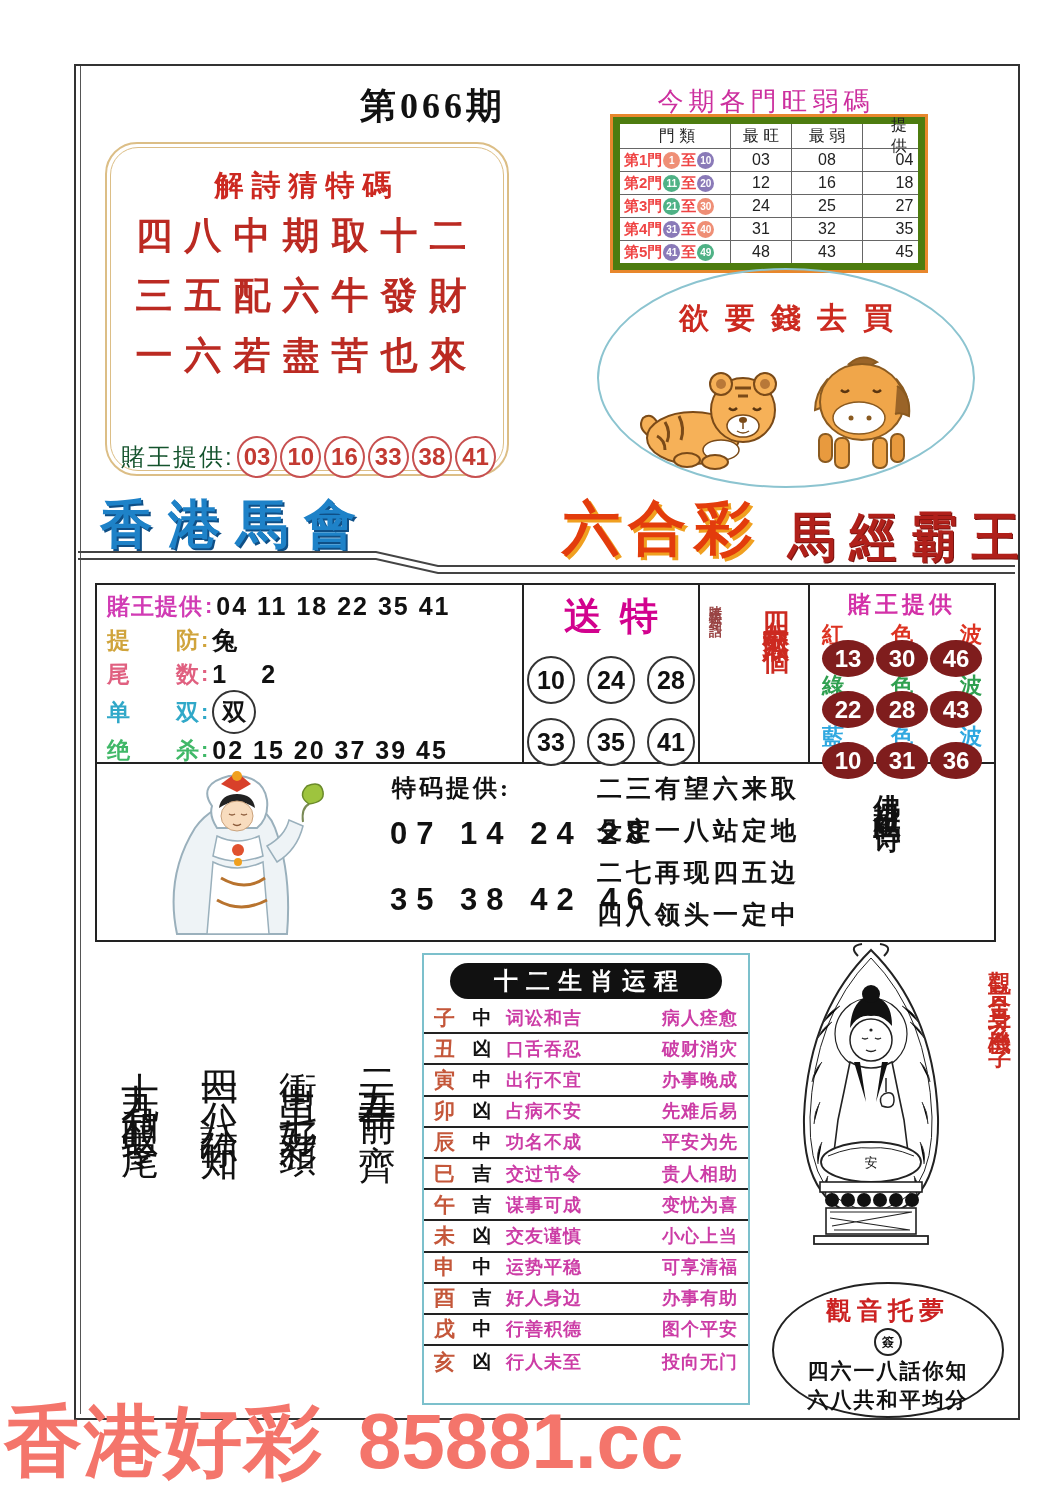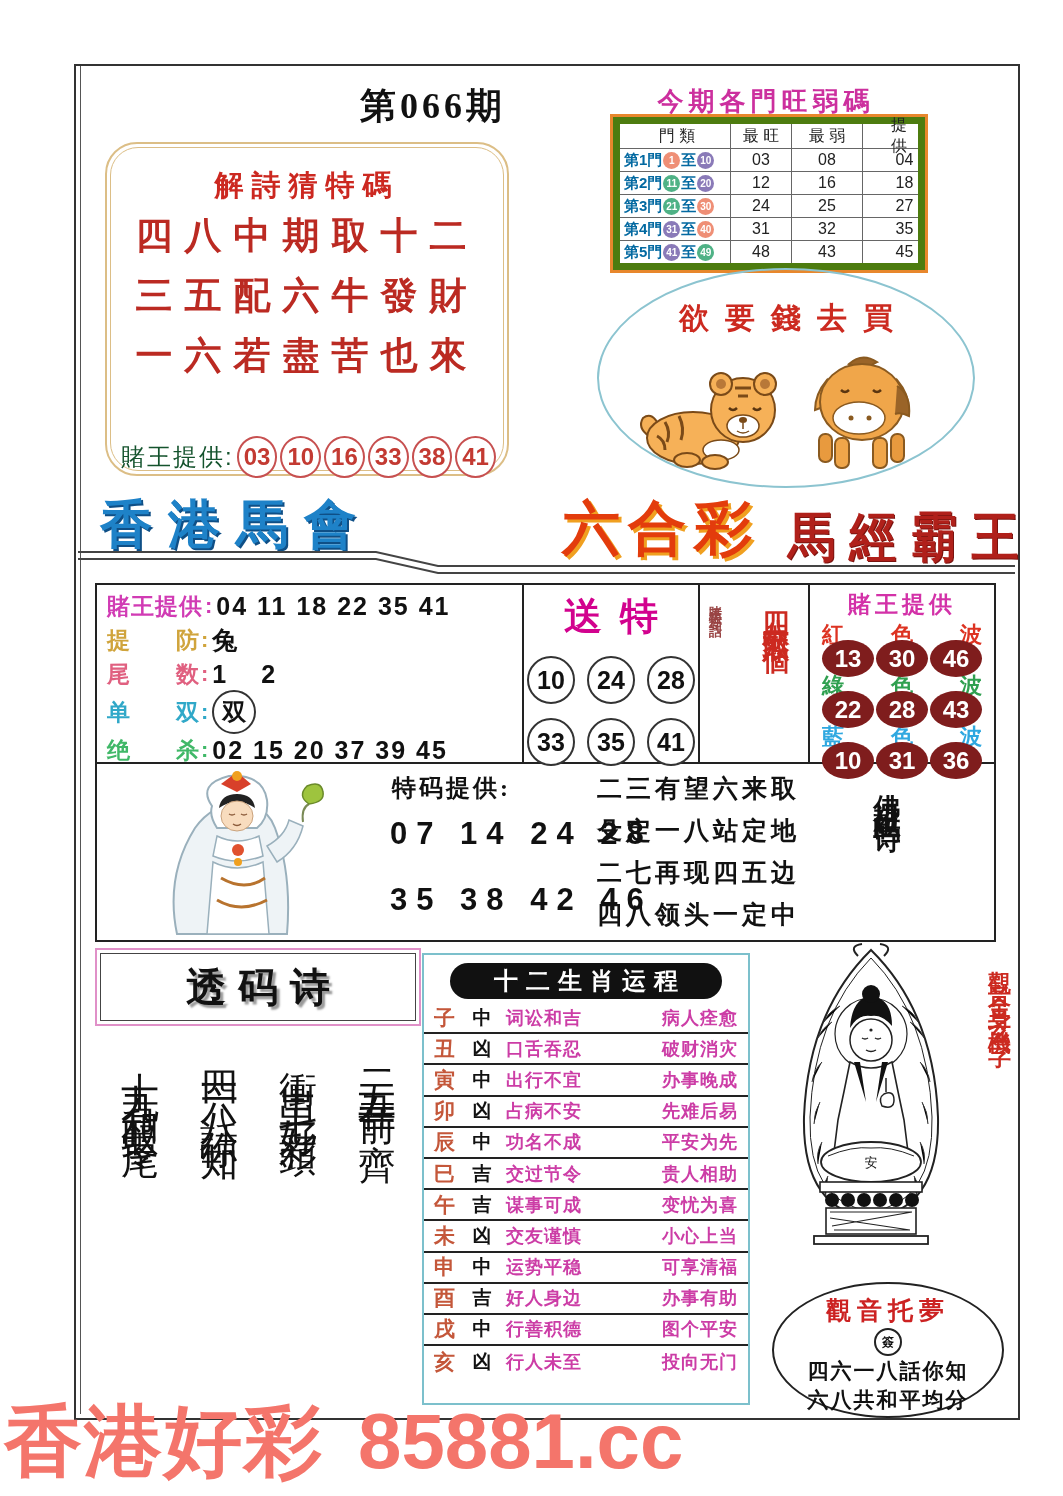--- a/index.html
+++ b/index.html
@@ -20,32 +20,32 @@
   .pbox{left:105px;top:142px;width:400px;height:330px;border:2px solid #dcbe86;border-radius:32px;}
   .pbox-inner{position:absolute;inset:3px;border:1px solid #dcbe86;border-radius:28px;}
   .pbox-title{left:0;top:22px;width:100%;text-align:center;color:#cc2820;font-size:29px;font-weight:bold;letter-spacing:8px;}
   .pbox-lines{left:0;top:62px;width:100%;text-align:center;color:#bb2a22;font-size:37px;font-weight:bold;letter-spacing:12px;line-height:60px;}
   .pbox-prov{left:14px;top:292px;width:375px;display:flex;align-items:center;}
   .prov-label{color:#14532d;font-size:24px;font-weight:normal;letter-spacing:2px;white-space:nowrap;}
   .rnum{width:38px;height:38px;border:2px solid #c75050;border-radius:50%;color:#c33a32;font-size:24px;
         font-weight:bold;display:inline-flex;align-items:center;justify-content:center;margin-left:3px;background:#fff;}
 
   
-  .gtitle{left:610px;top:84px;width:312px;text-align:center;color:#cc2f9e;font-size:26px;font-weight:bold;letter-spacing:5px;}
+  .gtitle{left:610px;top:84px;width:312px;text-align:center;color:#cc2f9e;font-size:26px;font-weight:normal;letter-spacing:5px;}
   .gtable{left:610px;top:114px;width:312px;border:3px solid #e8872c;background:#fff;}
   .gtable-inner{margin:0;border:7px solid #4d7c0f;}
   .grow{display:flex;height:22px;border-top:1px solid #666;}
   .grow.hdr{border-top:none;height:24px;}
   .gc{display:flex;align-items:center;justify-content:center;border-left:1px solid #666;font-size:16px;color:#222;}
   .gc:first-child{border-left:none;}
   .gc1{width:106px;justify-content:flex-start;padding-left:4px;}
   .gc2{width:60px;}
   .gc3{width:70px;}
   .gc4{flex:1;padding-left:28px;}
-  .gatelbl{color:#0369a1;font-weight:bold;font-size:15px;white-space:nowrap;}
+  .gatelbl{color:#ef4444;font-weight:bold;font-size:15px;white-space:nowrap;}
   .mini{width:17px;height:17px;border-radius:50%;color:#fff;font-size:10px;font-weight:bold;
         display:inline-flex;align-items:center;justify-content:center;margin:0 1px;}
   .bg-salmon{background:#ef8f76;}
   .bg-purple{background:#8a7ab8;}
   .bg-green{background:#4fb286;}
 
   
   .oval{left:597px;top:268px;width:374px;height:216px;border:2px solid #8cc4d0;border-radius:50%;}
   .oval-text{left:8px;top:28px;width:100%;text-align:center;color:#cc2a20;font-size:30px;font-weight:bold;letter-spacing:16px;}
 
@@ -380,25 +380,20 @@
       <div class="abs bpoem serif">
         <div>二三有望六来取</div>
         <div>殳定一八站定地</div>
         <div>二七再现四五边</div>
         <div>四八领头一定中</div>
       </div>
       <div class="abs fz-title vtext serif">佛祖献码诗</div>
     </div>
   </div>
 
-  <div class="abs tbox">
-    <div class="tbox-inner">
-      <span class="tbox-title serif">透码诗</span>
-    </div>
-  </div>
   <div class="abs vpoem vtext serif">
     <div>二五在前一一齊</div>
     <div>衝出三七好彩頭</div>
     <div>四六一八話你知</div>
     <div>十九有和取零尾</div>
   </div>
 
   <div class="abs zbox">
     <div class="zpill">十二生肖运程</div>
     <div class="zrow">

